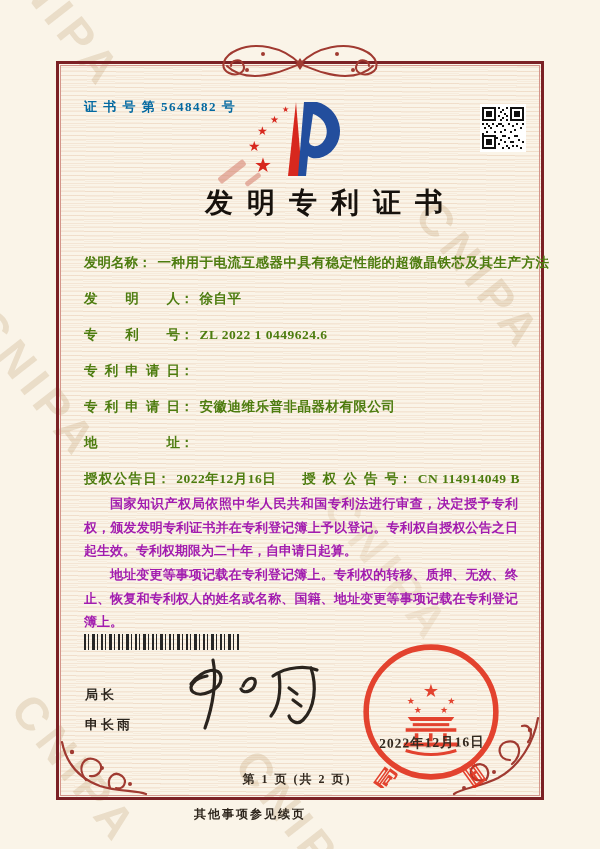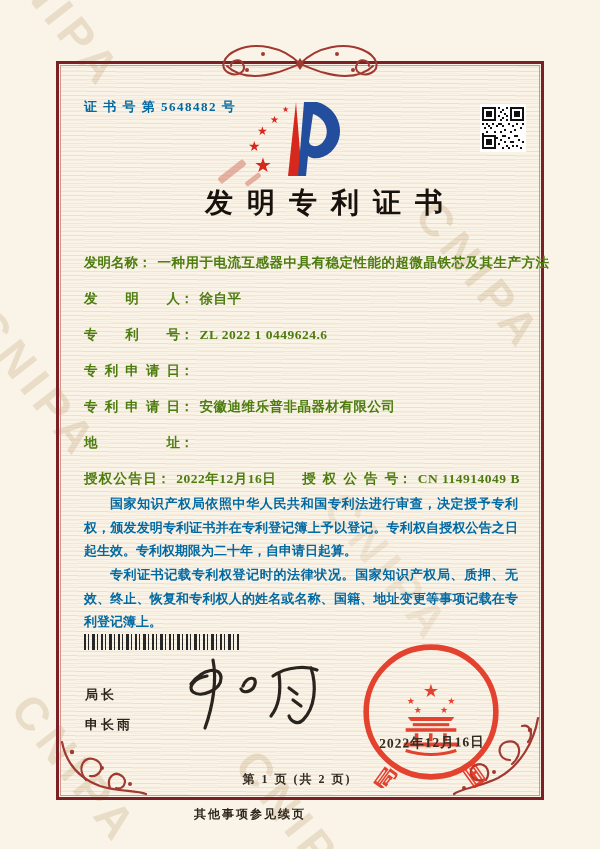--- a/index.html
+++ b/index.html
@@ -64,21 +64,21 @@
   }
   .row .lab{
     display:inline-block;width:96px;text-align:justify;text-align-last:justify;
   }
   .row .col{margin:0 2px 0 0;}
   .row .val{padding-left:4px;letter-spacing:0.5px;}
   .grant-pair2{margin-left:26px;display:flex;}
   
   .paras{
     position:absolute;left:84px;top:492px;width:434px;
-    font-size:13px;line-height:1.82;text-align:justify;font-weight:600;color:#0369a1;
+    font-size:13px;line-height:1.82;text-align:justify;font-weight:600;color:#a21caf;
   }
   .paras p{margin:0;text-indent:2em;}
   
   .barcode{
     position:absolute;left:84px;top:634px;width:156px;height:16px;
     background:repeating-linear-gradient(90deg,
       #262626 0 2px, transparent 2px 4px,
       #262626 4px 5px, transparent 5px 8px,
       #262626 8px 11px, transparent 11px 13px,
       #262626 13px 14px, transparent 14px 17px);
@@ -228,21 +228,21 @@
       <span class="grant-pair2">
         <span class="lab">授权公告号</span>
           <span class="col">：</span>
         <span class="val">CN 114914049 B</span>
       </span>
     </div>
   </div>
 
   <div class="paras">
     <p>国家知识产权局依照中华人民共和国专利法进行审查，决定授予专利权，颁发发明专利证书并在专利登记簿上予以登记。专利权自授权公告之日起生效。专利权期限为二十年，自申请日起算。</p>
-    <p>专利证书记载专利权登记时的法律状况。国家知识产权局、质押、无效、终止、恢复和专利权人的姓名或名称、国籍、地址变更等事项记载在专利登记簿上。</p>
+    <p>地址变更等事项记载在专利登记簿上。专利权的转移、质押、无效、终止、恢复和专利权人的姓名或名称、国籍、地址变更等事项记载在专利登记簿上。</p>
   </div>
 
   <div class="barcode"></div>
 
   <div class="director-title">局长</div>
   <div class="director-name">申长雨</div>
 
   <svg class="signature" width="160" height="90" viewBox="0 0 160 90">
     <g stroke="#2a241e" stroke-width="3.2" fill="none" stroke-linecap="round" stroke-linejoin="round">
       <path d="M16,32 C28,16 46,14 46,26 C46,38 26,46 18,40 C12,35 20,26 32,24"></path>

